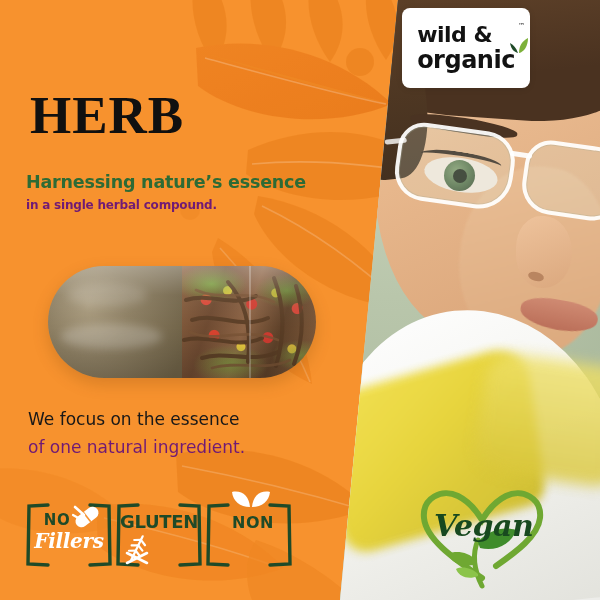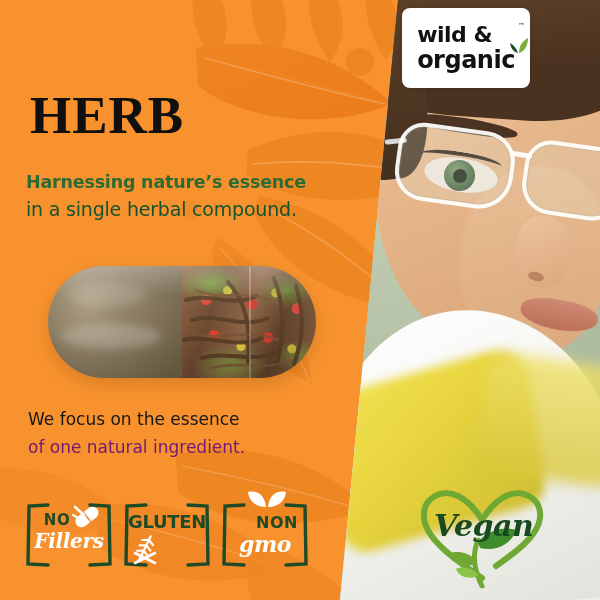--- a/index.html
+++ b/index.html
@@ -211,24 +211,24 @@
     font-family:"DejaVu Sans", sans-serif;
     font-weight:700;
     font-size:17.5px;
     letter-spacing:-.2px;
     color:#2D6B35;
     z-index:6;
   }
   .sub-2 {
     position:absolute; left:26px; top:198px;
     font-family:"DejaVu Sans", sans-serif;
-    font-weight:400;
-    font-size:19px;
+    font-weight:700;
+    font-size:12px;
     letter-spacing:-.2px;
-    color:#14532d;
+    color:#701a75;
     z-index:6;
   }
 
   
   .body-1 {
     position:absolute; left:28px; top:409px;
     font-family:"DejaVu Sans", sans-serif;
     font-weight:400;
     font-size:17px;
     color:#181818;
@@ -300,21 +300,21 @@
     pointer-events:none;
   }
   .cap-seam {
     position:absolute; left:50%; top:0; width:2px; height:100%;
     background:rgba(255,255,255,.26);
   }
 
   
   .badges {
     position:absolute; left:26px; top:497px;
-    display:flex; gap:12px;
+    display:flex; gap:4px;
     z-index:6;
   }
   .badge {
     position:relative;
     width:86px; height:72px;
   }
   .badge-frame {
     position:absolute; left:0; top:6px;
     width:86px; height:64px;
   }
@@ -331,21 +331,21 @@
     font-weight:700;
     color:#ffffff;
   }
   
   .b1 .badge-top { left:-12px; top:14px; font-size:15px; letter-spacing:.5px; }
   .b1 .badge-bot { left:0; top:32px; font-size:20px; letter-spacing:-.3px; }
   
   .b2 .badge-top { left:0; top:14px; font-size:18px; letter-spacing:-.3px; }
   .b2 .badge-bot { left:14px; top:38px; font-size:16px; letter-spacing:0; }
   
-  .b3 .badge-top { left:4px; top:16px; font-size:16px; letter-spacing:.5px;margin-left:8px; }
+  .b3 .badge-top { left:4px; top:16px; font-size:16px; letter-spacing:.5px; }
   .b3 .badge-bot { left:0; top:34px; font-size:22px; letter-spacing:-.5px; }
 
   
   .vegan {
     position:absolute; left:412px; top:486px;
     width:140px; height:106px;
     z-index:8;
   }
   .vegan-text {
     position:absolute; left:22px; top:22px;
@@ -525,21 +525,20 @@
     <div class="badge b3">
       <svg class="badge-frame" width="86" height="64" viewBox="0 0 86 64" aria-hidden="true">
         <path d="M22,2 L3,3 L2,61 L22,62" stroke="#1F4A28" stroke-width="3.4" fill="none" stroke-linecap="round"></path>
         <path d="M64,2 L83,3 L84,61 L64,62" stroke="#1F4A28" stroke-width="3.4" fill="none" stroke-linecap="round"></path>
       </svg>
       <svg style="position:absolute;left:24px;top:-8px;" width="42" height="22" viewBox="0 0 42 22" aria-hidden="true">
         <path d="M20,18 C10,18 3,12 2,3 C12,1 19,7 20,18 Z" fill="#ffffff"></path>
         <path d="M22,18 C32,18 39,12 40,3 C30,1 23,7 22,18 Z" fill="#ffffff"></path>
       </svg>
       <div class="badge-top">NON</div>
-      <div class="badge-bot">gmo</div>
     </div>
   </div>
 
   <div class="vegan">
     <svg width="140" height="106" viewBox="0 0 140 106" aria-hidden="true">
       <path d="M70,92 C44,74 14,54 12,32 C10,12 30,2 46,10 C56,15 64,24 70,34
                C76,24 84,15 94,10 C110,2 130,12 128,32 C126,50 104,66 84,80" stroke="#6FA832" stroke-width="6" fill="none" stroke-linecap="round"></path>
       <path d="M70,100 C62,84 60,68 66,54" stroke="#6FA832" stroke-width="5" fill="none" stroke-linecap="round"></path>
       <path d="M66,56 C76,44 92,40 104,44 C100,58 84,66 68,62 Z" fill="#3F8C2B"></path>
       <path d="M64,74 C56,66 44,64 36,68 C40,78 52,82 64,78 Z" fill="#6FA832"></path>

